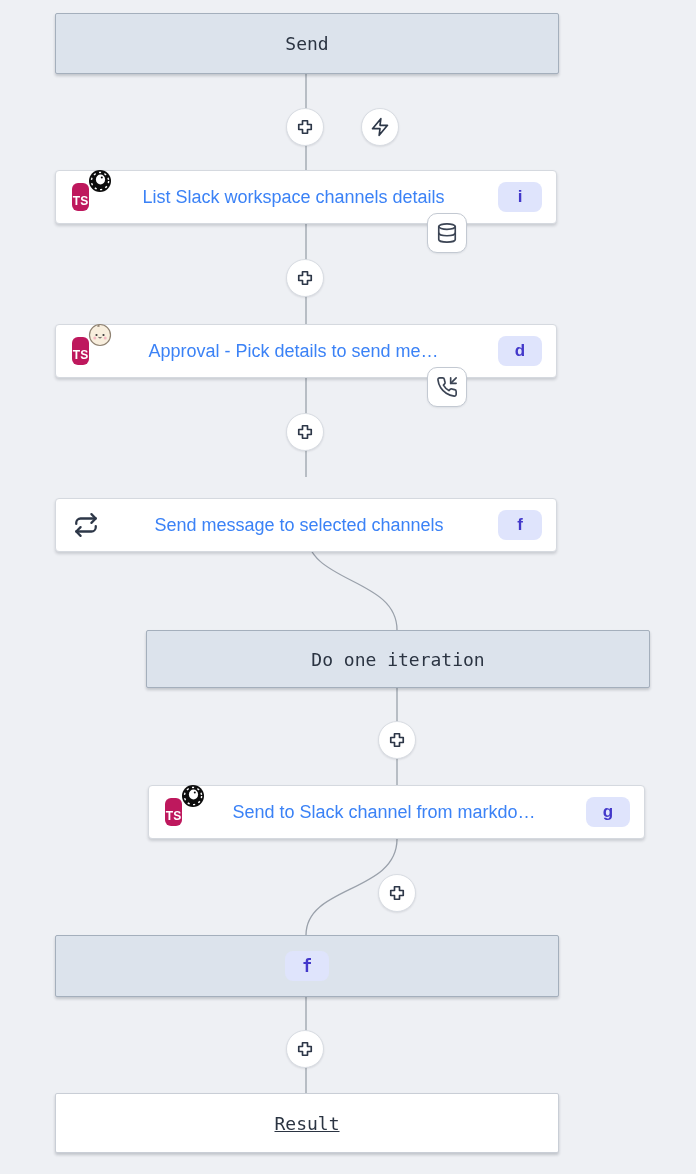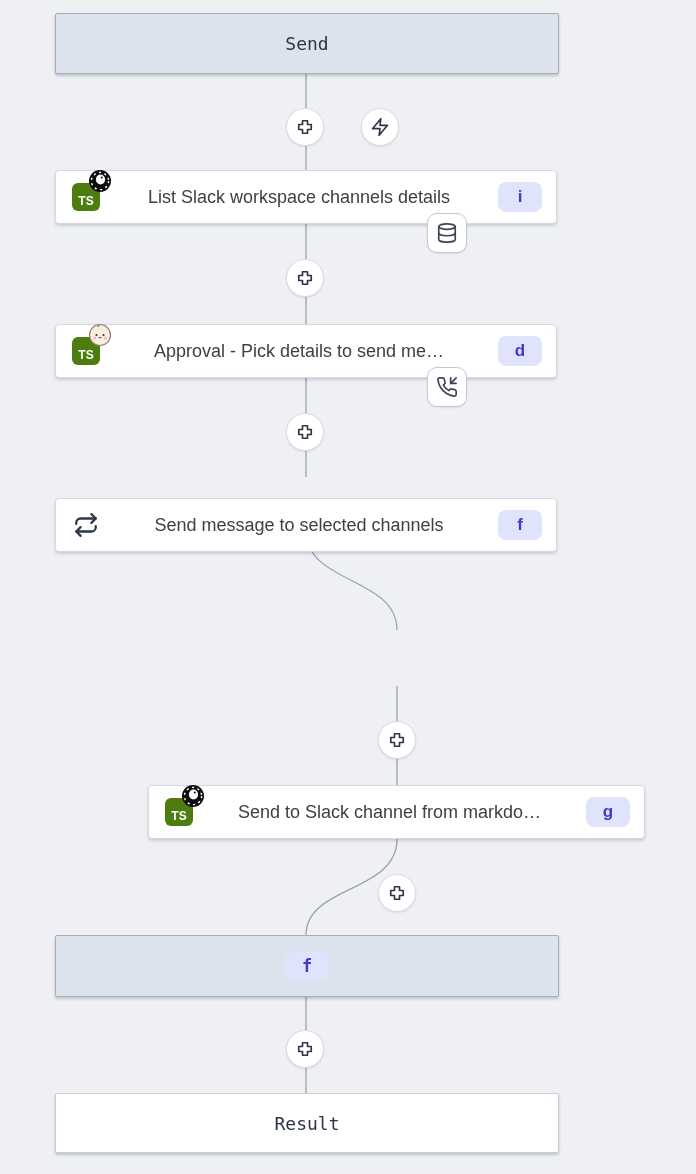--- a/index.html
+++ b/index.html
@@ -29,21 +29,21 @@
     background:#ffffff;
     border:1px solid #d5d9df;
     border-radius:4px;
     box-shadow:0 2px 3px rgba(16,24,40,.16);
     padding:0 14px 0 16px;
     box-sizing:border-box;
     z-index:1;
   }
   .node-title{
     flex:1;text-align:center;
-    font-size:18px;color:#404040;
+    font-size:18px;color:#3b82f6;
     white-space:nowrap;overflow:hidden;
   }
   .badge{
     min-width:44px;height:30px;border-radius:8px;
     background:#dfe4fc;color:#4338ca;
     font-weight:bold;font-size:17px;
     display:flex;align-items:center;justify-content:center;
     flex:0 0 auto;
   }
   .circle-btn{
@@ -54,22 +54,22 @@
     box-sizing:border-box;z-index:2;
   }
   .chip{
     position:absolute;width:40px;height:40px;border-radius:10px;
     background:#ffffff;border:1px solid #c3c9d2;
     box-shadow:0 1px 2px rgba(16,24,40,.08);
     display:flex;align-items:center;justify-content:center;
     box-sizing:border-box;z-index:2;
   }
   .ts-icon{
-    position:relative;width:28px;height:28px;border-radius:6px;
-    background:#4d7c0f;color:#fff;
+    position:relative;width:17px;height:28px;border-radius:6px;
+    background:#be185d;color:#fff;
     font-weight:bold;font-size:12px;
     display:flex;align-items:flex-end;justify-content:center;
     padding-bottom:3px;box-sizing:border-box;
     flex:0 0 auto;
   }
   .overlay-logo{
     position:absolute;top:-14px;left:16px;width:24px;height:24px;
   }
   .repeat-icon{flex:0 0 auto;display:flex;align-items:center;justify-content:center;width:28px;}
 </style>
@@ -170,20 +170,23 @@
         <path d="m17 2 4 4-4 4"></path>
         <path d="M3 11v-1a4 4 0 0 1 4-4h14"></path>
         <path d="m7 22-4-4 4-4"></path>
         <path d="M21 13v1a4 4 0 0 1-4 4H3"></path>
       </svg>
     </div>
     <div class="node-title">Send message to selected channels</div>
     <div class="badge">f</div>
   </div>
 
+  <div class="vbox" style="left:146px;top:630px;width:502px;height:56px;">
+    <span>Do one iteration</span>
+  </div>
 
   <div class="circle-btn" style="left:378px;top:721px;">
     <svg width="20" height="20" viewBox="0 0 24 24">
       <path d="M9 4.5h6v4.5h4.5v6H15v4.5H9V15H4.5V9H9z" fill="#ffffff" stroke="#2d3748" stroke-width="2" stroke-linejoin="round"></path>
     </svg>
   </div>
 
   <div class="node" style="left:148px;top:785px;width:497px;height:54px;">
     <div class="ts-icon">
       <span>TS</span>
@@ -207,17 +210,17 @@
   <div class="vbox" style="left:55px;top:935px;width:502px;height:60px;">
     <span class="badge">f</span>
   </div>
 
   <div class="circle-btn" style="left:286px;top:1030px;">
     <svg width="20" height="20" viewBox="0 0 24 24">
       <path d="M9 4.5h6v4.5h4.5v6H15v4.5H9V15H4.5V9H9z" fill="#ffffff" stroke="#2d3748" stroke-width="2" stroke-linejoin="round"></path>
     </svg>
   </div>
 
-  <div class="vbox white" style="left:55px;top:1093px;width:502px;height:58px;">
+  <div class="vbox white" style="left:55px;top:1093px;width:502px;height:58px;text-decoration:underline;">
     <span>Result</span>
   </div>
 
 </div>
 
 </body></html>

